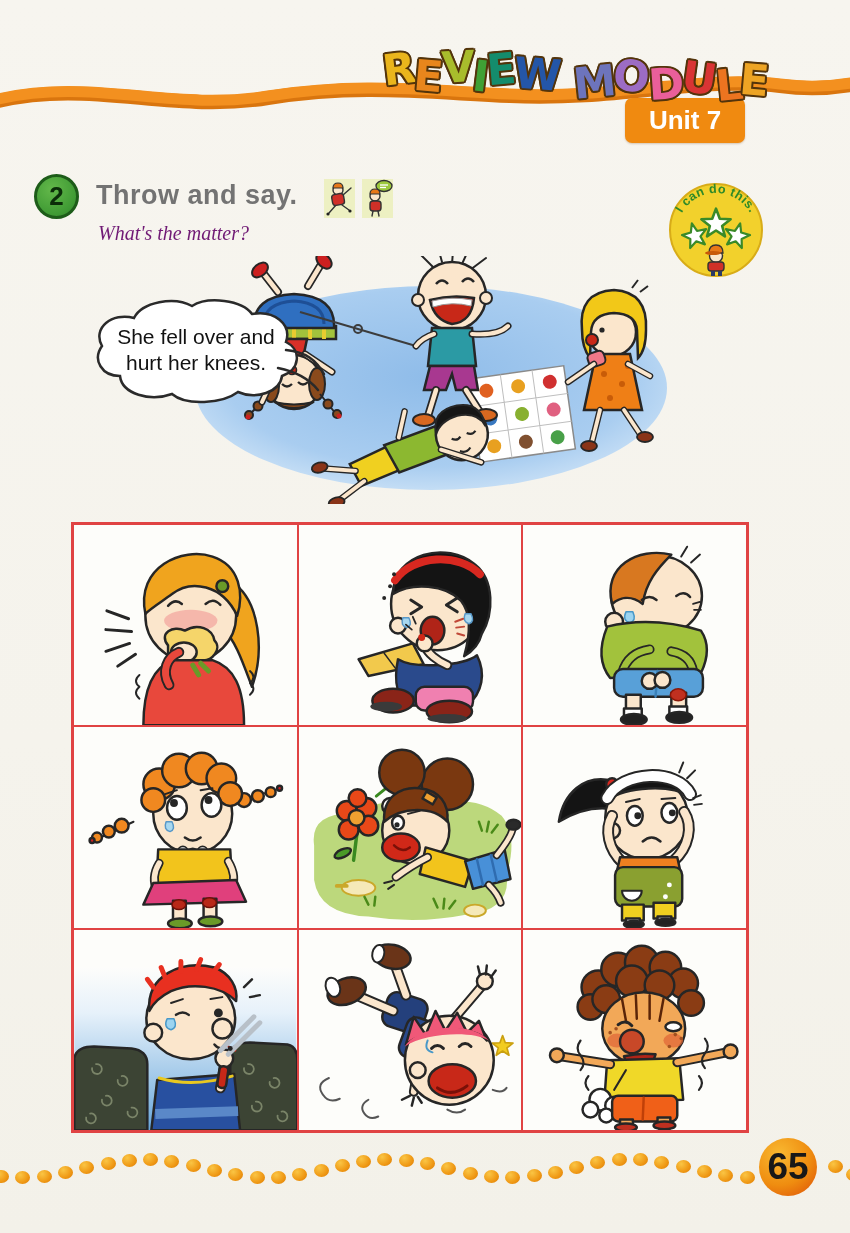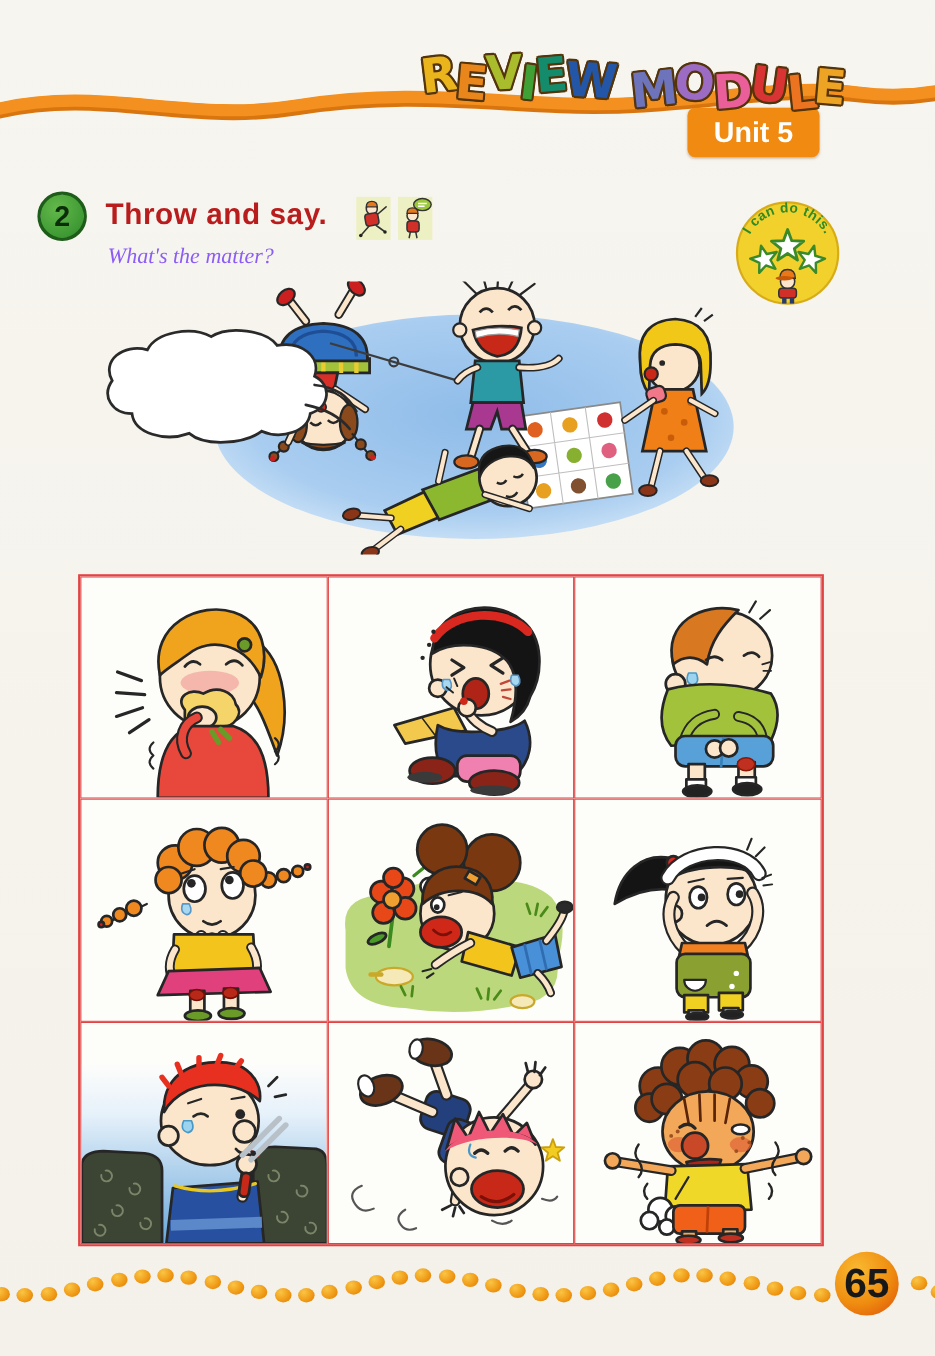--- a/index.html
+++ b/index.html
@@ -29,24 +29,24 @@
   }
   #banner-word-1{margin-top:9px;}
 
   
   #activity-number{
     left:34px;top:174px;width:45px;height:45px;border-radius:50%;
     background:radial-gradient(circle at 38% 32%,#63b84a,#3f9a34 70%,#2f7f27);
     border:3px solid #1d5c19;display:flex;align-items:center;justify-content:center;
     color:#0b2d09;font-weight:bold;font-size:26px;z-index:2;
   }
-  #activity-title{left:96px;top:180px;font-size:27px;font-weight:bold;color:#b91c1c;letter-spacing:.5px;}
+  #activity-title{left:96px;top:180px;font-size:27px;font-weight:bold;color:#737373;letter-spacing:.5px;}
   #activity-icons{left:324px;top:179px;display:flex;gap:7px;}
   .aicon{width:31px;height:39px;background:#edf0c2;}
-  #activity-prompt{left:98px;top:222px;font-family:"Liberation Serif",serif;font-style:italic;font-size:20px;color:#8b5cf6;}
+  #activity-prompt{left:98px;top:222px;font-family:"Liberation Serif",serif;font-style:italic;font-size:20px;color:#701a75;}
 
   
   #badge{left:664px;top:178px;width:104px;height:100px;z-index:2;}
 
   
   #bubble{left:74px;top:294px;width:252px;height:116px;z-index:4;}
   #bubble-text{
     position:absolute;left:26px;top:30px;width:192px;text-align:center;
     font-size:21px;line-height:1.22;color:#121212;
   }
@@ -78,21 +78,21 @@
 </style>
 </head>
 <body>
 
 <svg id="ribbon-svg" class="abs" viewBox="0 0 850 170">
   <path d="M-6,102 C90,78 170,114 268,98 C360,84 420,92 510,96 C620,101 700,76 780,86 C810,90 835,88 856,84" fill="none" stroke="#d9750e" stroke-width="14" stroke-linecap="round"></path>
   <path d="M-6,100 C90,76 170,112 268,96 C360,82 420,90 510,94 C620,99 700,74 780,84 C810,88 835,86 856,82" fill="none" stroke="#f3901f" stroke-width="11" stroke-linecap="round"></path>
 </svg>
 
 <div id="unit-box" class="abs">
-  <span>Unit 5</span>
+  <span>Unit 7</span>
 </div>
 
 <div id="banner" class="abs">
   <div class="banner-word" id="banner-word-0">
       <span style="color: rgb(234, 181, 28); transform: rotate(-7deg) translateY(0px);">R</span>
       <span style="color: rgb(232, 134, 28); transform: rotate(5deg) translateY(7px);">E</span>
       <span style="color: rgb(168, 188, 44); transform: rotate(-3deg) translateY(-2px);">V</span>
       <span style="color: rgb(63, 160, 53); transform: rotate(7deg) translateY(7px);">I</span>
       <span style="color: rgb(20, 140, 108); transform: rotate(-5deg) translateY(0px);">E</span>
       <span style="color: rgb(36, 86, 168); transform: rotate(4deg) translateY(5px);">W</span>
@@ -305,20 +305,21 @@
     <ellipse cx="-88" cy="-8" rx="8" ry="5" fill="#8a3418" stroke="#262626" stroke-width="1.8"></ellipse>
     <ellipse cx="-80" cy="30" rx="8" ry="5" fill="#8a3418" stroke="#262626" stroke-width="1.8"></ellipse>
   </g>
 </svg>
 
 <div id="bubble" class="abs">
   <svg viewBox="0 0 252 116" style="width:100%;height:100%;">
     <path d="M28,52 C18,34 38,18 60,24 C68,8 100,2 118,12 C134,2 168,6 178,20 C200,16 218,30 212,48 C228,56 226,76 208,82 C206,98 182,106 164,98 C148,110 112,112 98,100 C76,108 48,100 46,82 C28,82 18,66 28,52 Z" fill="#ffffff" stroke="#2a2a2a" stroke-width="2.5"></path>
     <path d="M212,56 C232,58 242,66 250,80 M204,74 C224,78 236,86 244,96" fill="none" stroke="#2a2a2a" stroke-width="2.5" stroke-linecap="round"></path>
   </svg>
+  <div id="bubble-text">She fell over and hurt her knees.</div>
 </div>
 
 <div id="grid" class="abs">
 
   <div class="cell">
     <svg viewBox="0 0 225 203">
       <g stroke="#262626" stroke-width="2.5" stroke-linecap="round" stroke-linejoin="round">
         <g stroke-width="3">
             <path d="M55,95 l-22,-8 M58,108 l-26,-2 M56,120 l-24,8 M62,131 l-18,12" fill="none"></path>
           </g>

